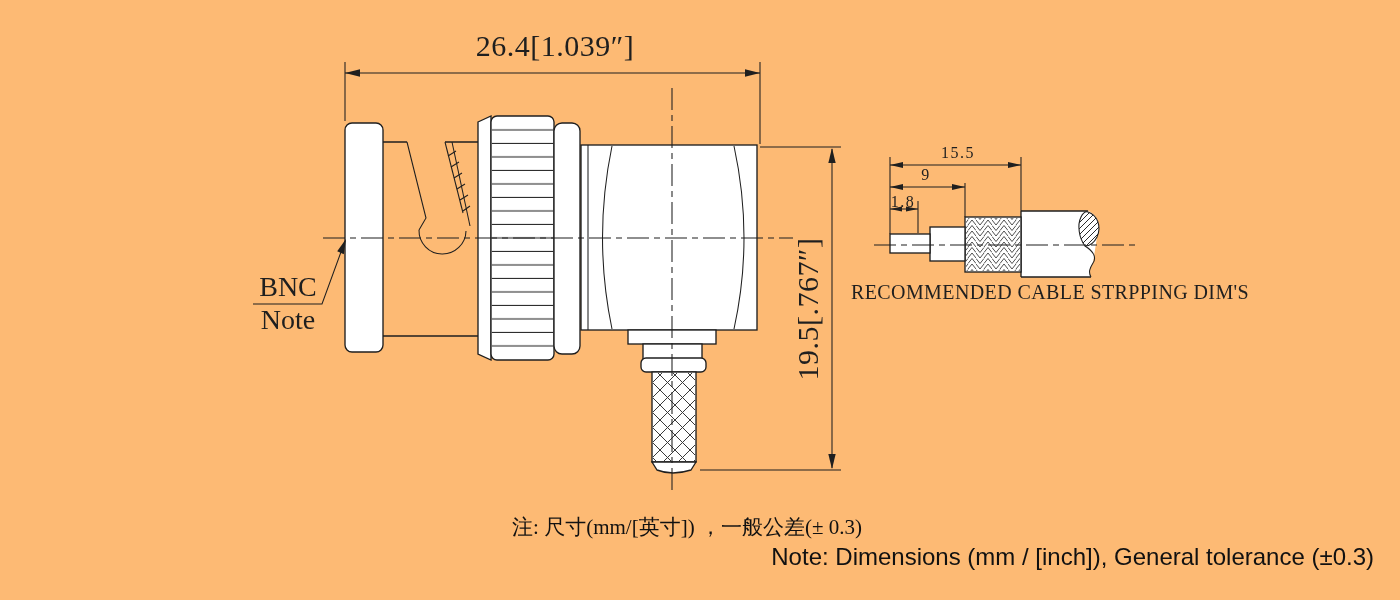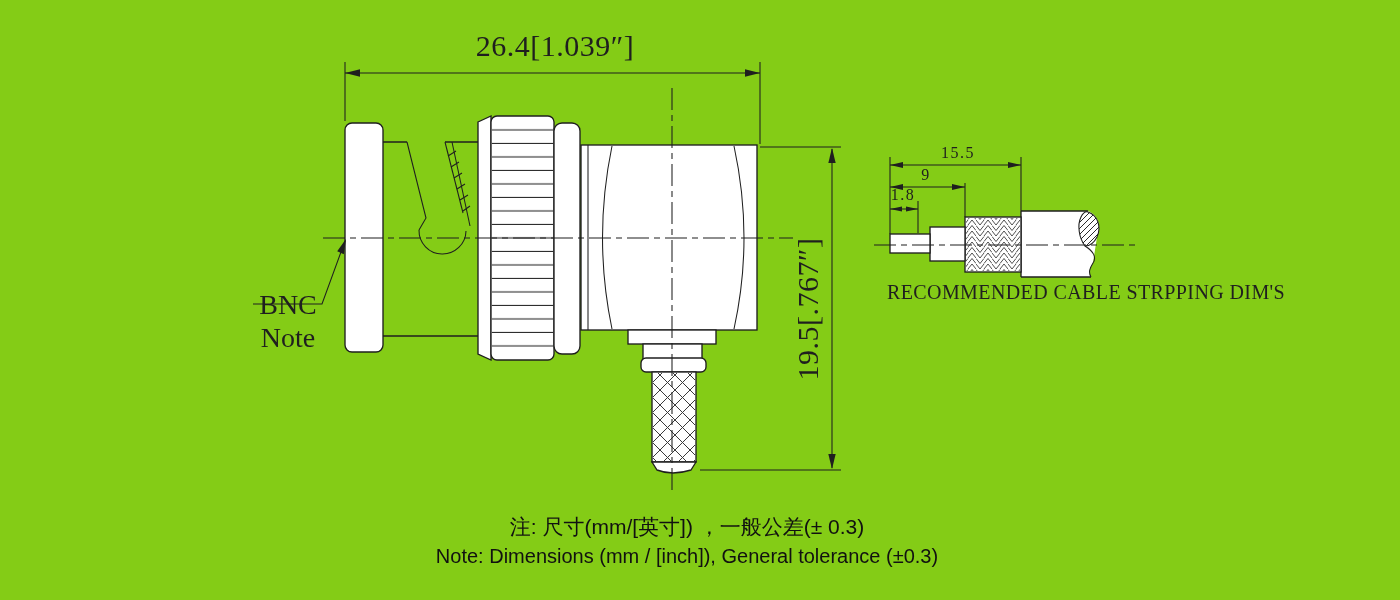--- a/index.html
+++ b/index.html
@@ -1,30 +1,30 @@
 <!DOCTYPE html>
 <html><head>
 <meta charset="utf-8">
 <style>
   html,body{margin:0;padding:0;background:#ffffff;}
-  #canvas{position:relative;width:1400px;height:600px;background:#84cc16;overflow:hidden;
+  #canvas{position:relative;width:1400px;height:600px;background:#fdba74;overflow:hidden;
           font-family:"Liberation Serif","DejaVu Serif",serif;color:#1f1f1f;}
   #linework{position:absolute;left:0;top:0;}
   .lbl{position:absolute;white-space:nowrap;color:#1f1f1f;}
   .cad{font-family:"Liberation Serif","DejaVu Serif",serif;}
   .dim-big{font-size:30px;letter-spacing:0.5px;}
   .ctr{text-align:center;}
   .rot{transform:rotate(-90deg);transform-origin:50% 50%;}
   .dim-small{font-size:16px;letter-spacing:1.5px;}
-  .cable-label{font-size:20px;letter-spacing:0.4px;margin-left:36px;}
+  .cable-label{font-size:20px;letter-spacing:0.4px;}
   .bnc{font-size:28px;line-height:33px;}
   .notes{position:absolute;left:0;top:512px;width:1374px;text-align:center;
          font-family:"Liberation Sans","DejaVu Sans",sans-serif;color:#111111;}
-  .note-zh{font-size:21px;line-height:30px;}
-  .note-en{font-size:20px;line-height:29px;}
+  .note-zh{font-size:21px;line-height:30px;font-family:Liberation Serif, serif;}
+  .note-en{font-size:24px;line-height:29px;text-align:right;}
   
   .s  {stroke:#1f1f1f;fill:none;stroke-width:1.35;}
   .sd {stroke:#1f1f1f;fill:none;stroke-width:1.05;}
   .sw {stroke:#1f1f1f;fill:#ffffff;stroke-width:1.35;}
   .ar {fill:#1f1f1f;stroke:none;}
   .cl {stroke:#1f1f1f;fill:none;stroke-width:1.05;stroke-dasharray:22 5 6 5;}
 </style>
 </head>
 <body>
 
@@ -142,30 +142,30 @@
       <rect class="sw" x="890" y="234" width="40" height="19"></rect>
 
       <path class="cl" d="M874 245 H1136"></path>
     </g>
   </svg>
 
   <div class="lbl cad dim-big ctr" style="left:405px;top:29px;width:300px;">26.4[1.039″]</div>
 
   <div class="lbl cad dim-big ctr rot" style="left:723px;top:291px;width:172px;height:36px;">19.5[.767″]</div>
 
-  <div class="lbl cad bnc ctr" style="left:254px;top:288px;width:68px;">
+  <div class="lbl cad bnc ctr" style="left:254px;top:270px;width:68px;">
     <div>BNC</div>
     <div>Note</div>
   </div>
 
   <div class="lbl cad dim-small ctr" style="left:920px;top:144px;width:76px;">15.5</div>
 
   <div class="lbl cad dim-small ctr" style="left:906px;top:166px;width:40px;">9</div>
 
-  <div class="lbl cad dim-small ctr" style="left:880px;top:186px;width:46px;">1.8</div>
+  <div class="lbl cad dim-small ctr" style="left:880px;top:193px;width:46px;">1.8</div>
 
   <div class="lbl cad cable-label ctr" style="left:851px;top:281px;width:300px;">RECOMMENDED CABLE STRPPING DIM'S</div>
 
   <div class="notes">
     <div class="note-zh">注: 尺寸(mm/[英寸]) ，一般公差(± 0.3)</div>
     <div class="note-en">Note: Dimensions (mm / [inch]), General tolerance (±0.3)</div>
   </div>
 </div>
 
 </body></html>

